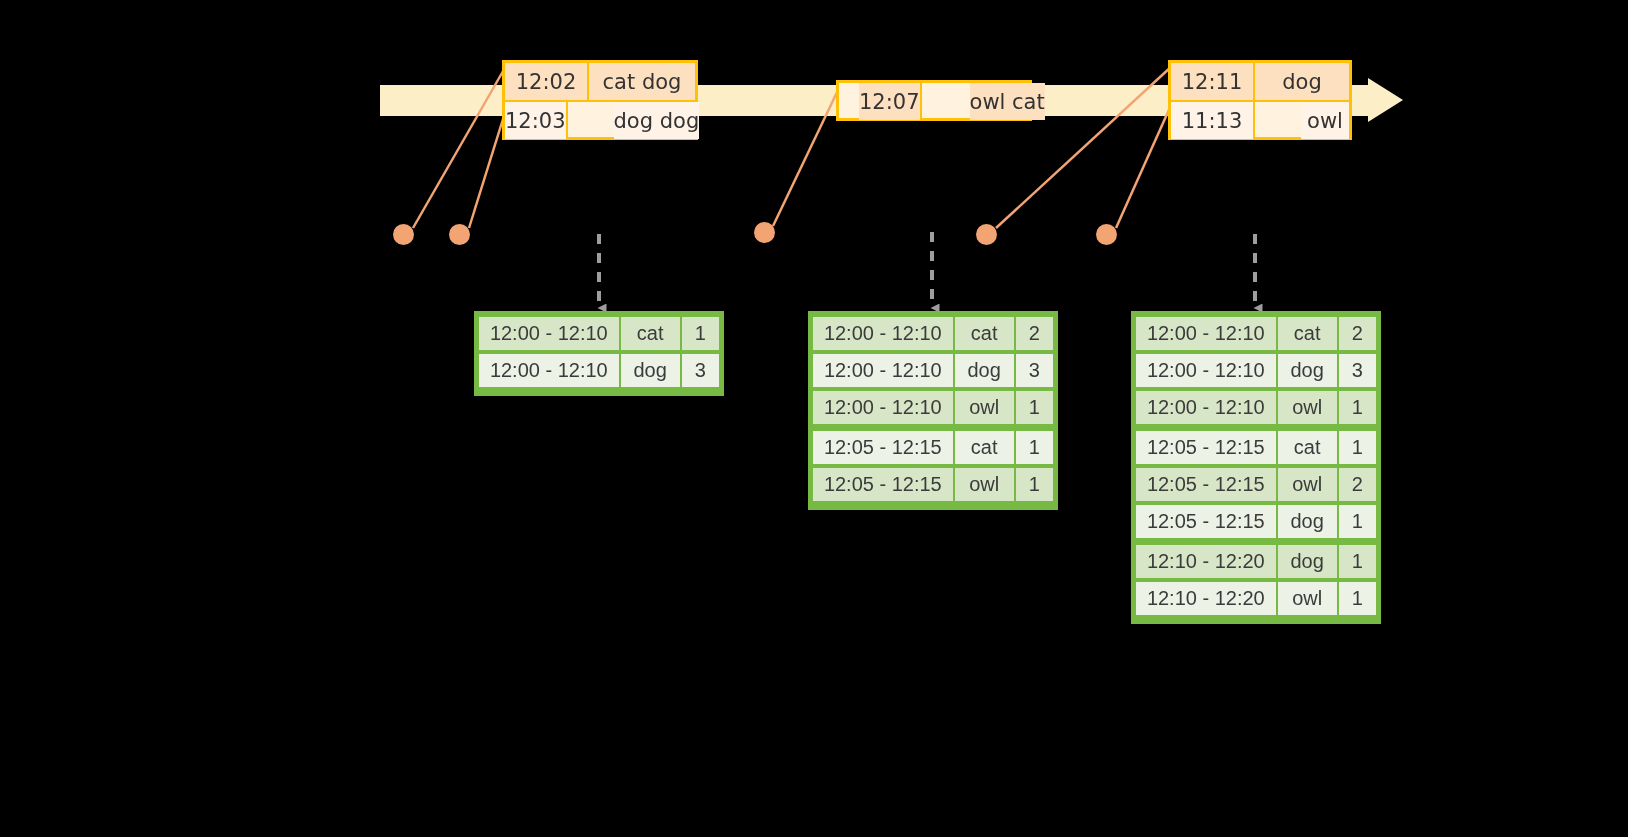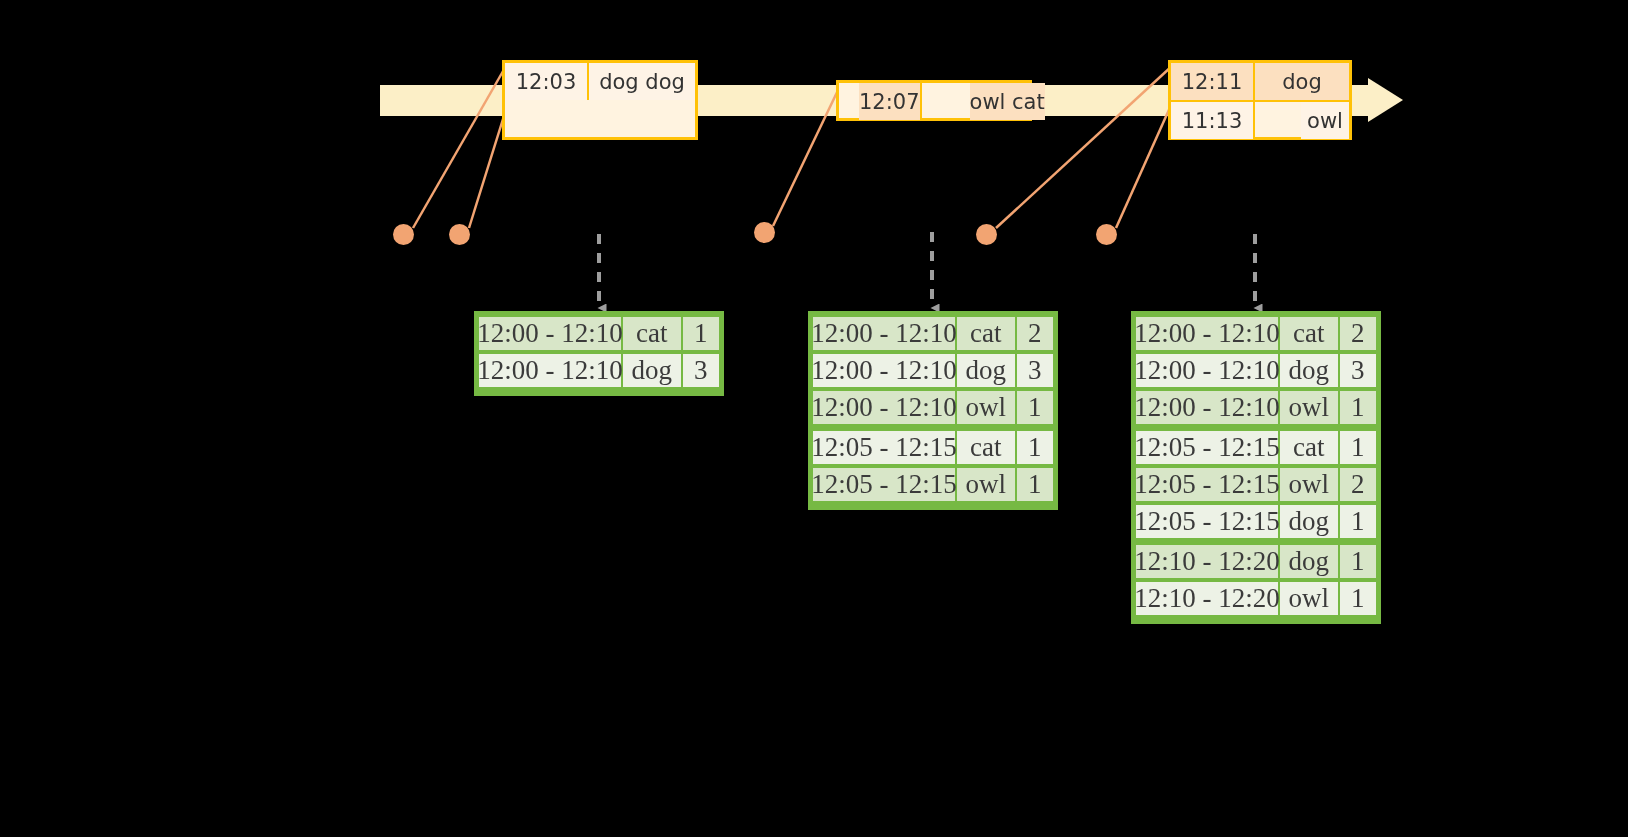--- a/index.html
+++ b/index.html
@@ -72,25 +72,25 @@
     position:absolute;
     border:4px solid #76B943;
     box-sizing:border-box;
     background:#76B943;
     display:flex;flex-direction:column;
   }
   .res-row{display:flex;flex-direction:row;}
   .res-cell{
     box-sizing:border-box;
     display:flex;align-items:center;justify-content:center;
-    color:#3b3b3b;font-size:27px;
+    color:#3b3b3b;font-size:20px;
     height:33px;
     margin:2px 1px;
     white-space:nowrap;
-    font-family:Liberation Serif, serif;
+    font-family:Liberation Sans, sans-serif;
   }
   .res-row.odd .res-cell{background:#D8E6C8;}
   .res-row.even .res-cell{background:#EDF2E6;}
   .res-cell.c-win{width:auto;}
   .res-cell.c-key{}
   .res-cell.c-cnt{}
 
   #tbl-1{left:474px;top:311px;width:250px;}
   #tbl-1 .c-win{width:142px;}
   #tbl-1 .c-key{width:60px;}
@@ -120,20 +120,24 @@
   <svg class="leaders" viewBox="0 0 1628 837" xmlns="http://www.w3.org/2000/svg">
       <line x1="413" y1="228" x2="506" y2="66" stroke="#F2A472" stroke-width="2.5"></line>
       <line x1="469" y1="228" x2="508" y2="103" stroke="#F2A472" stroke-width="2.5"></line>
       <line x1="773" y1="226" x2="840" y2="86" stroke="#F2A472" stroke-width="2.5"></line>
       <line x1="996" y1="228" x2="1172" y2="66" stroke="#F2A472" stroke-width="2.5"></line>
       <line x1="1116" y1="228" x2="1172" y2="103" stroke="#F2A472" stroke-width="2.5"></line>
     </svg>
 
   <div id="evt-boxes">
       <div class="evt-box" id="evt-a">
+        <div class="evt-row shade">
+          <div class="evt-cell c-time">12:02</div>
+          <div class="evt-cell c-val">cat dog</div>
+        </div>
         <div class="evt-row plain">
           <div class="evt-cell c-time">12:03</div>
           <div class="evt-cell c-val">dog dog</div>
         </div>
       </div>
       <div class="evt-box" id="evt-b">
         <div class="evt-row shade">
           <div class="evt-cell c-time">12:07</div>
           <div class="evt-cell c-val">owl cat</div>
         </div>

